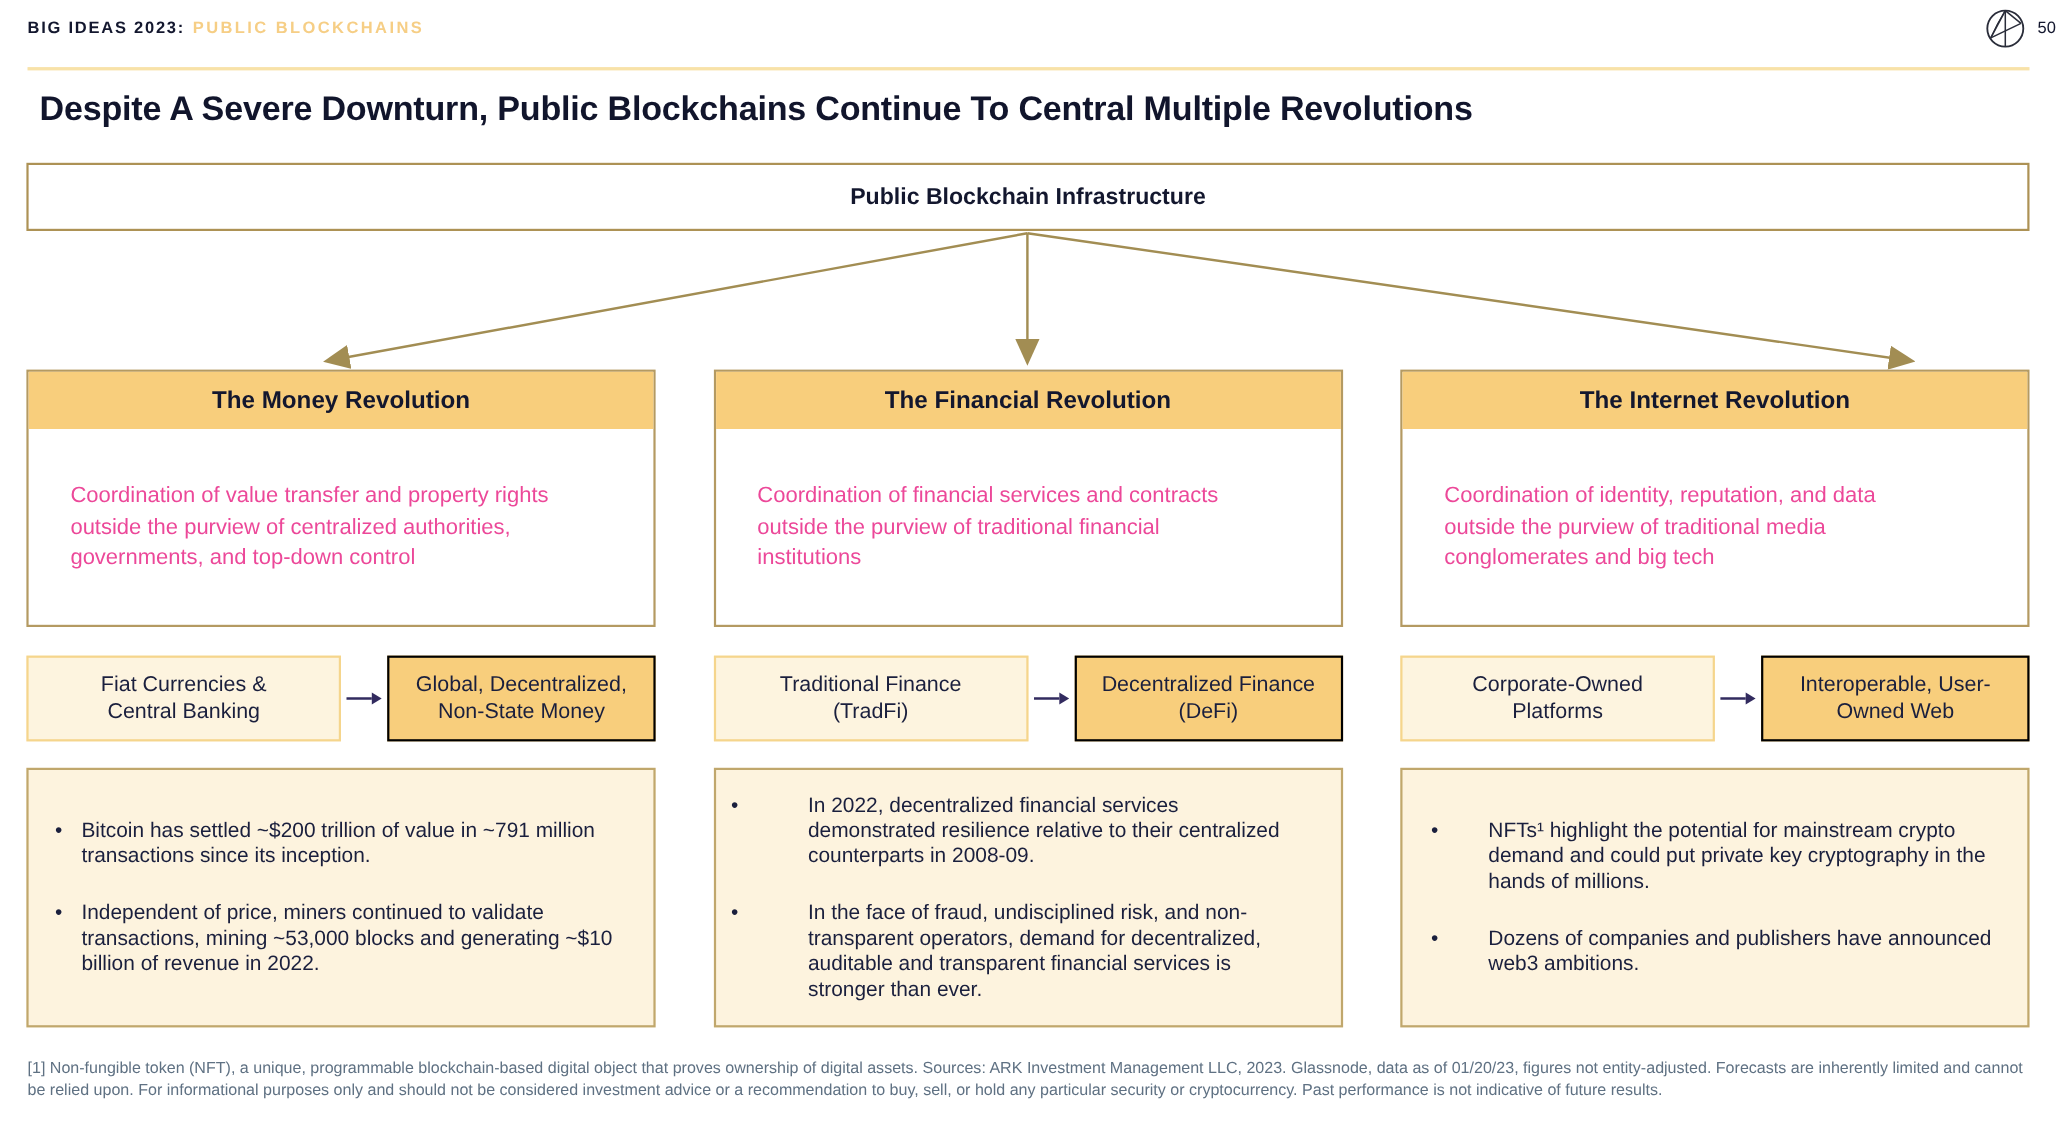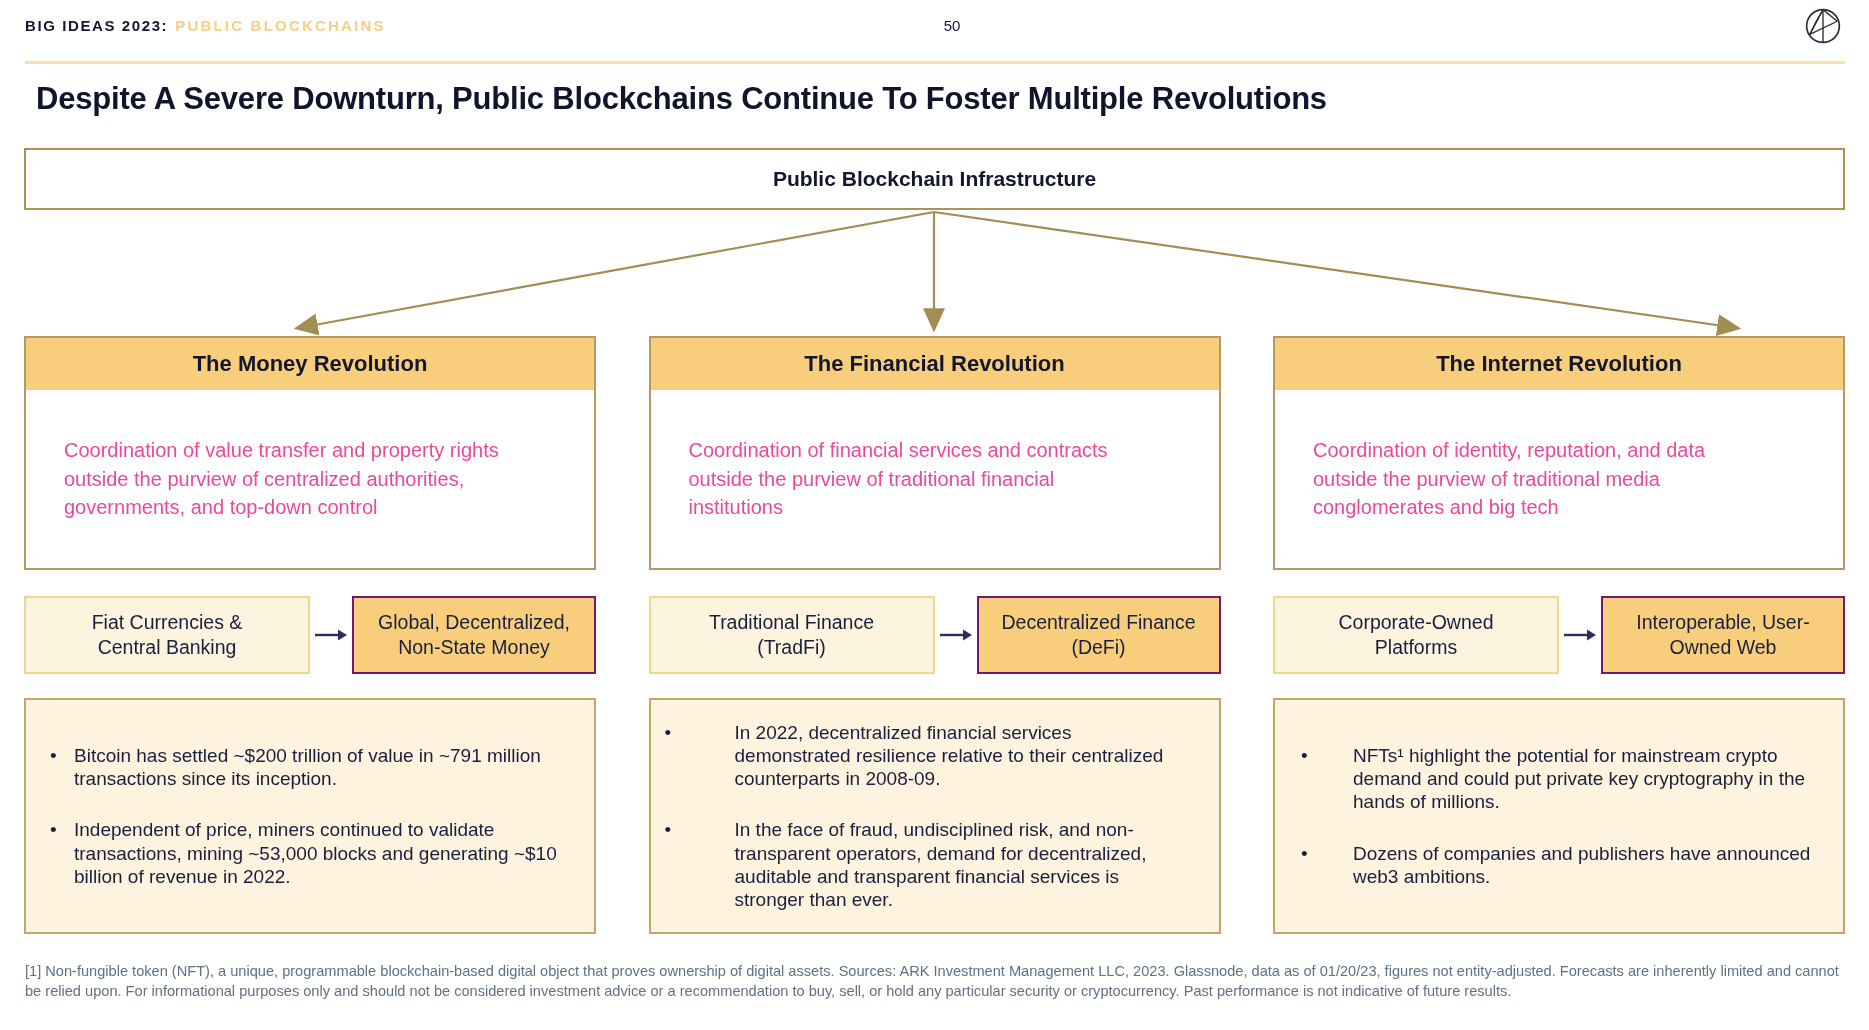--- a/index.html
+++ b/index.html
@@ -5,21 +5,21 @@
   * { margin:0; padding:0; box-sizing:border-box; }
   html,body { background:#ffffff; }
   .page {
     position:relative; width:1869px; height:1030px; background:#ffffff;
     font-family:"Liberation Sans", sans-serif; color:#1A1F3D; overflow:hidden;
   }
   
   .brand { position:absolute; left:25px; top:17px; font-size:15px; font-weight:bold;
            letter-spacing:1.6px; color:#13172E; white-space:nowrap; }
   .brand .topic { color:#F6CE85; margin-left:7px; letter-spacing:2.2px; }
-  .page-number { position:absolute; left:0; right:0; top:17px; text-align:center;
+  .page-number { position:absolute; left:0; right:0; top:17px; text-align:right;
                  font-size:15px; color:#13172E;margin-left:35px; }
   .logo { position:absolute; right:27px; top:7px; width:38px; height:38px; }
   .divider { position:absolute; top:61px; left:25px; width:1820px;
              border-top:3px solid #F8E2A8; }
   
   .title { position:absolute; top:81px; left:36px; width:1800px;
            font-size:31px; font-weight:bold; color:#11152C; letter-spacing:-0.2px; }
   
   .infra { position:absolute; top:148px; left:24px; width:1821px; height:62px;
            border:2px solid #AD9255; background:#fff; display:flex; align-items:center;
@@ -35,21 +35,21 @@
   .rev-head { height:52px; background:#F8CE7C; display:flex; align-items:center;
               justify-content:center; font-size:22px; font-weight:bold; color:#13172E; flex:none; }
   .rev-body { flex:1; display:flex; align-items:center; padding:0 38px;
               font-size:20px; line-height:1.42; color:#ec4899; }
   .rev-body span { display:block; max-width:462px; }
   .transition { margin-top:26px; height:78px; display:flex; align-items:stretch; }
   .t-from { flex:1; background:#FDF4DF; border:2px solid #F5D58C; display:flex;
             align-items:center; justify-content:center; text-align:center;
             font-size:19.5px; line-height:1.3; color:#1A1F3D; padding:4px 43px; }
   .t-arrow { width:42px; flex:none; display:flex; align-items:center; justify-content:center; }
-  .t-to { flex:1; background:#F8CE7C; border:2px solid #701a75; display:flex;
+  .t-to { flex:1; background:#F8CE7C; border:2px solid #000000; display:flex;
           align-items:center; justify-content:center; text-align:center;
           font-size:19.5px; line-height:1.3; color:#1A1F3D; padding:4px 22px; }
   .bullets { margin-top:24px; height:236px; background:#FDF3DE; border:2px solid #C0A76C;
              display:flex; flex-direction:column; justify-content:center;
              padding:10px 28px 10px 0; gap:28px; }
   .bullet { display:flex; font-size:19px; line-height:1.22; color:#1A1F3D; }
   .bullet .dot { flex:none; text-align:left; }
   .col-1 .bullet { padding-left:24px; } .col-1 .dot { width:24px; }
   .col-2 .bullet { padding-left:14px; } .col-2 .dot { width:70px; }
   .col-3 .bullet { padding-left:26px; } .col-3 .dot { width:52px; }
@@ -67,21 +67,21 @@
   <svg class="logo" viewBox="0 0 36 36">
     <circle cx="18" cy="18" r="15.5" fill="none" stroke="#2A2D3A" stroke-width="1.6"></circle>
     <path d="M18 2.5 L18 33.5" stroke="#2A2D3A" stroke-width="1.3" fill="none"></path>
     <path d="M18 2.5 L5.5 26" stroke="#2A2D3A" stroke-width="1.3" fill="none"></path>
     <path d="M18 2.5 Q10.5 14.5 5.5 26" stroke="#2A2D3A" stroke-width="1.1" fill="none"></path>
     <path d="M5.5 26 L31.5 13.5" stroke="#2A2D3A" stroke-width="1.3" fill="none"></path>
     <path d="M18 2.5 L31.5 13.5" stroke="#2A2D3A" stroke-width="1.3" fill="none"></path>
   </svg>
   <div class="divider"></div>
 
-  <div class="title">Despite A Severe Downturn, Public Blockchains Continue To Foster Multiple Revolutions</div>
+  <div class="title">Despite A Severe Downturn, Public Blockchains Continue To Central Multiple Revolutions</div>
 
   <div class="infra">
     <span>Public Blockchain Infrastructure</span>
   </div>
 
   <svg class="arrows-svg" width="1869" height="128" viewBox="0 0 1869 128">
     <defs>
       <marker id="ah" markerWidth="11" markerHeight="10" refX="9" refY="5" orient="auto">
         <polygon points="0,0 11,5 0,10" fill="#A28D53"></polygon>
       </marker>

